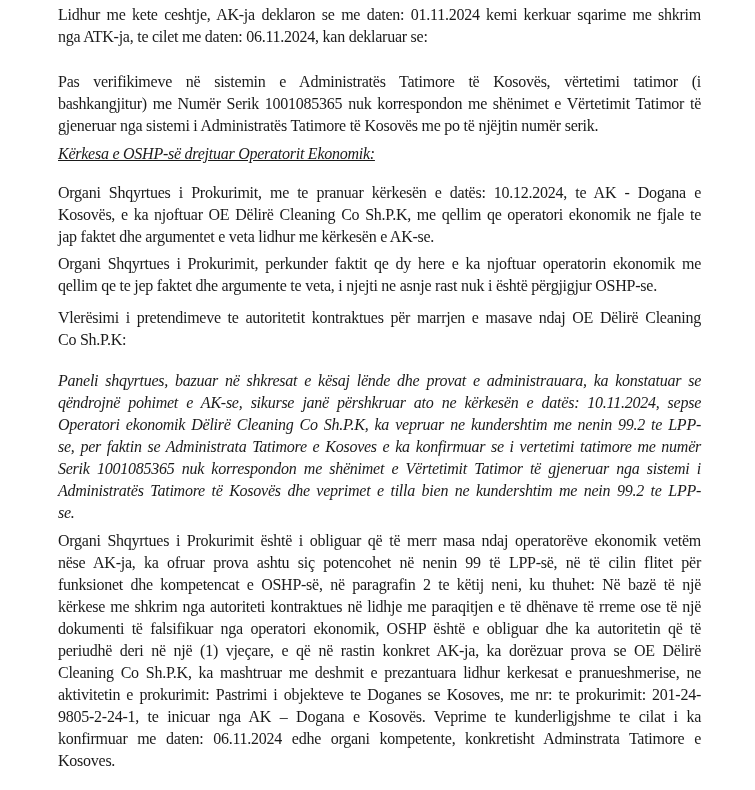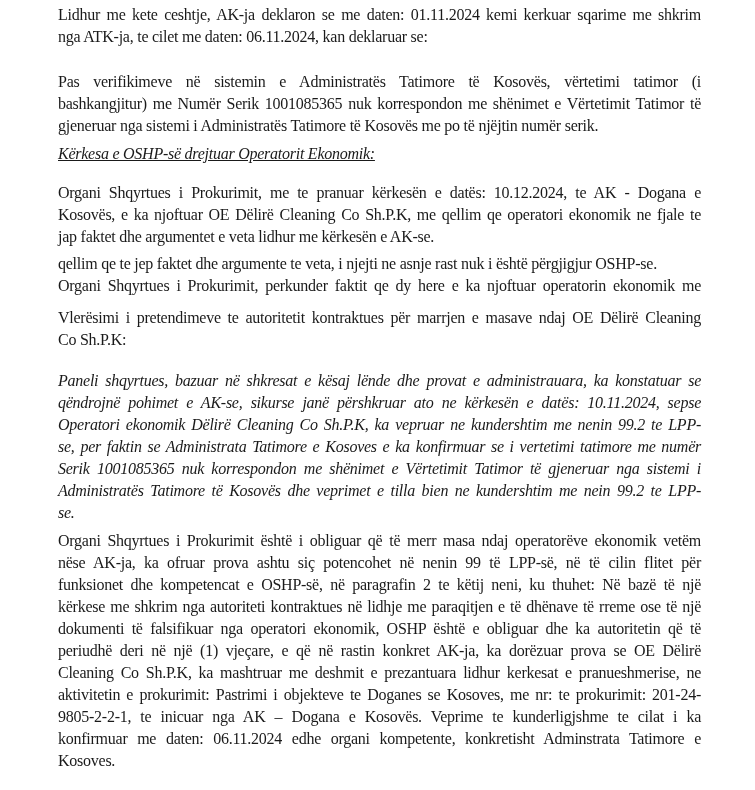--- a/index.html
+++ b/index.html
@@ -69,22 +69,22 @@
     <span class="line last heading-u">Kërkesa e OSHP-së drejtuar Operatorit Ekonomik:</span>
   </div>
 
   <div class="block" style="top:182px;">
     <span class="line just">Organi Shqyrtues i Prokurimit, me te pranuar kërkesën e datës: 10.12.2024, te AK - Dogana e</span>
     <span class="line just">Kosovës, e ka njoftuar OE Dëlirë Cleaning Co Sh.P.K, me qellim qe operatori ekonomik ne fjale te</span>
     <span class="line last">jap faktet dhe argumentet e veta lidhur me kërkesën e AK-se.</span>
   </div>
 
   <div class="block" style="top:253px;">
+    <span class="line just">Organi Shqyrtues i Prokurimit, perkunder faktit qe dy here e ka njoftuar operatorin ekonomik me</span>
     <span class="line last">qellim qe te jep faktet dhe argumente te veta, i njejti ne asnje rast nuk i është përgjigjur OSHP-se.</span>
-    <span class="line just">Organi Shqyrtues i Prokurimit, perkunder faktit qe dy here e ka njoftuar operatorin ekonomik me</span>
   </div>
 
   <div class="block" style="top:307px;">
     <span class="line just heading-i">Vlerësimi i pretendimeve te autoritetit kontraktues për marrjen e masave ndaj OE Dëlirë Cleaning</span>
     <span class="line last heading-i">Co Sh.P.K:</span>
   </div>
 
   <div class="block" style="top:370px;font-style:italic;">
     <span class="line just">Paneli shqyrtues, bazuar në shkresat e kësaj lënde dhe provat e administrauara, ka konstatuar se</span>
     <span class="line just">qëndrojnë pohimet e AK-se, sikurse janë përshkruar ato ne kërkesën e datës: 10.11.2024, sepse</span>
@@ -97,18 +97,18 @@
 
   <div class="block" style="top:530px;">
     <span class="line just">Organi Shqyrtues i Prokurimit është i obliguar që të merr masa ndaj operatorëve ekonomik vetëm</span>
     <span class="line just">nëse AK-ja, ka ofruar prova ashtu siç potencohet në nenin 99 të LPP-së, në të cilin flitet për</span>
     <span class="line just">funksionet dhe kompetencat e OSHP-së, në paragrafin 2 te këtij neni, ku thuhet: Në bazë të një</span>
     <span class="line just">kërkese me shkrim nga autoriteti kontraktues në lidhje me paraqitjen e të dhënave të rreme ose të një</span>
     <span class="line just">dokumenti të falsifikuar nga operatori ekonomik, OSHP është e obliguar dhe ka autoritetin që të</span>
     <span class="line just">periudhë deri në një (1) vjeçare, e që në rastin konkret AK-ja, ka dorëzuar prova se OE Dëlirë</span>
     <span class="line just">Cleaning Co Sh.P.K, ka mashtruar me deshmit e prezantuara lidhur kerkesat e pranueshmerise, ne</span>
     <span class="line just">aktivitetin e prokurimit: Pastrimi i objekteve te Doganes se Kosoves, me nr: te prokurimit: 201-24-</span>
-    <span class="line just">9805-2-2-1, te inicuar nga AK – Dogana e Kosovës. Veprime te kunderligjshme te cilat i ka</span>
+    <span class="line just">9805-2-24-1, te inicuar nga AK – Dogana e Kosovës. Veprime te kunderligjshme te cilat i ka</span>
     <span class="line just">konfirmuar me daten: 06.11.2024 edhe organi kompetente, konkretisht Adminstrata Tatimore e</span>
     <span class="line last">Kosoves.</span>
   </div>
 
 </div>
 
 </body></html>

